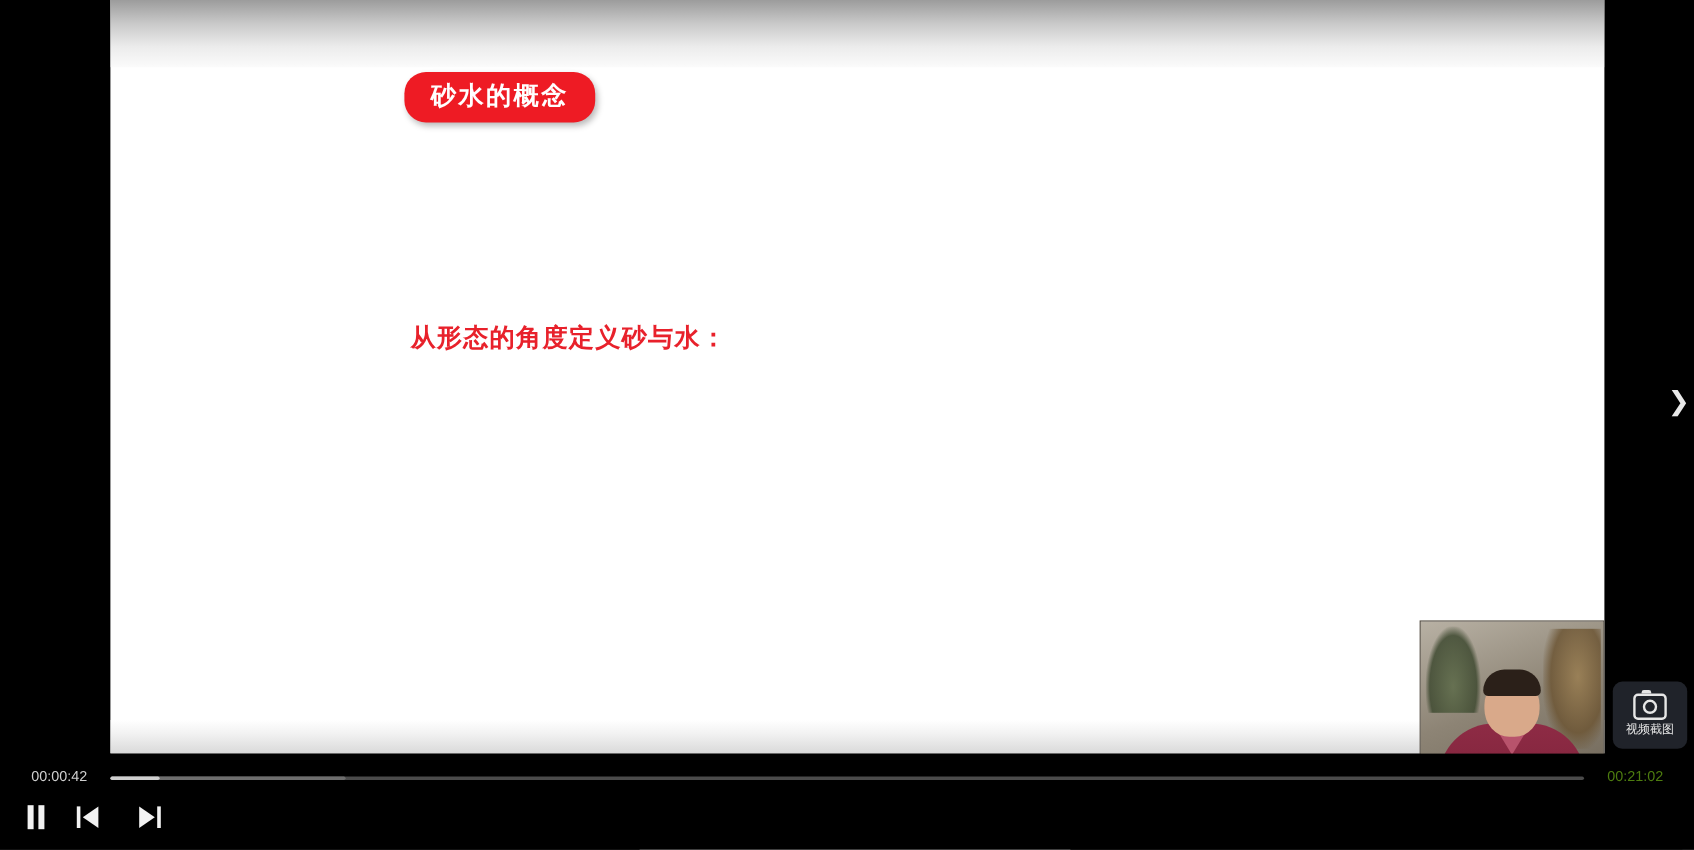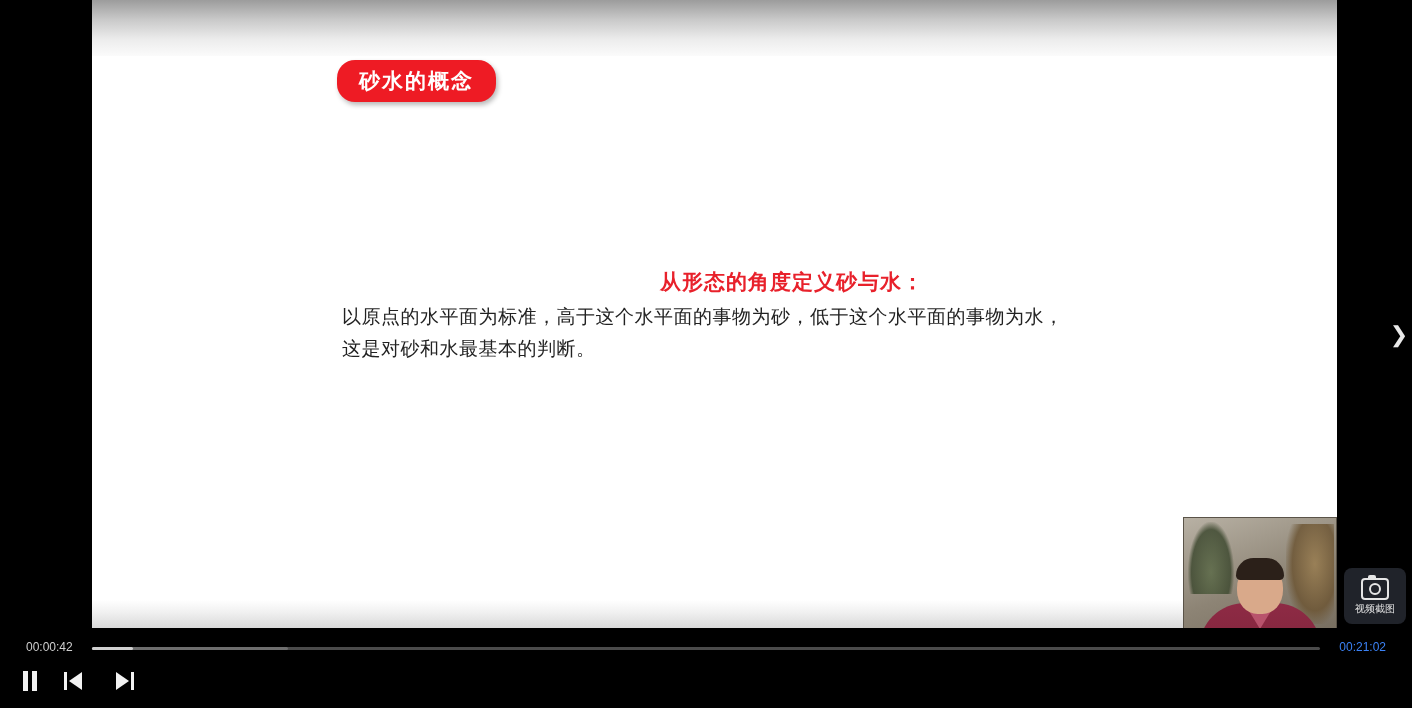--- a/index.html
+++ b/index.html
@@ -66,21 +66,20 @@
   .blk1 { top: 268px; }
   .blk2 { top: 392px; }
 
   .heading-red {
     color: #e8212b;
     font-size: 21px;
     font-weight: bold;
     letter-spacing: 1px;
     margin: 0 0 6px 0;
     line-height: 1.3;
-    text-align: center;
   }
 
   .para {
     color: #222222;
     font-size: 19px;
     line-height: 1.65;
     margin: 0;
     letter-spacing: 0.5px;
     max-width: 740px;
   }
@@ -251,21 +250,21 @@
   .time-left {
     position: absolute;
     left: 26px; top: 2px;
     font-size: 12px;
     color: #cfcfcf;
   }
   .time-right {
     position: absolute;
     right: 26px; top: 2px;
     font-size: 12px;
-    color: #3b82f6;
+    color: #4d7c0f;
   }
   .track {
     position: absolute;
     left: 92px;
     right: 92px;
     top: 9px;
     height: 3px;
     background: #4b4b4b;
     border-radius: 2px;
   }
@@ -379,21 +378,20 @@
 <div id="app">
 
   <div class="slide-stage">
     <div class="slide-topband"></div>
     <div class="slide-bottomband"></div>
 
     <div class="title-chip">砂水的概念</div>
 
     <div class="body-block blk1">
       <p class="heading-red">从形态的角度定义砂与水：</p>
-      <p class="para">以原点的水平面为标准，高于这个水平面的事物为砂，低于这个水平面的事物为水，这是对砂和水最基本的判断。</p>
     </div>
 
   </div>
 
   <div class="presenter">
     <div class="plant"></div>
     <div class="branch"></div>
     <div class="person-body"></div>
     <div class="person-collar"></div>
     <div class="person-head"></div>

